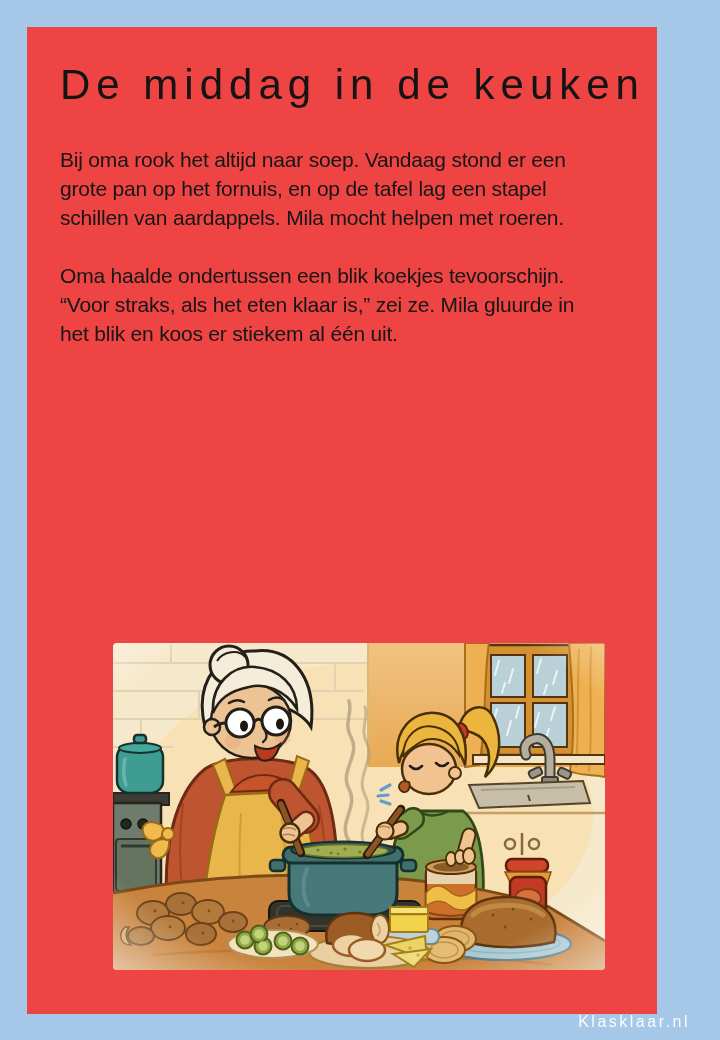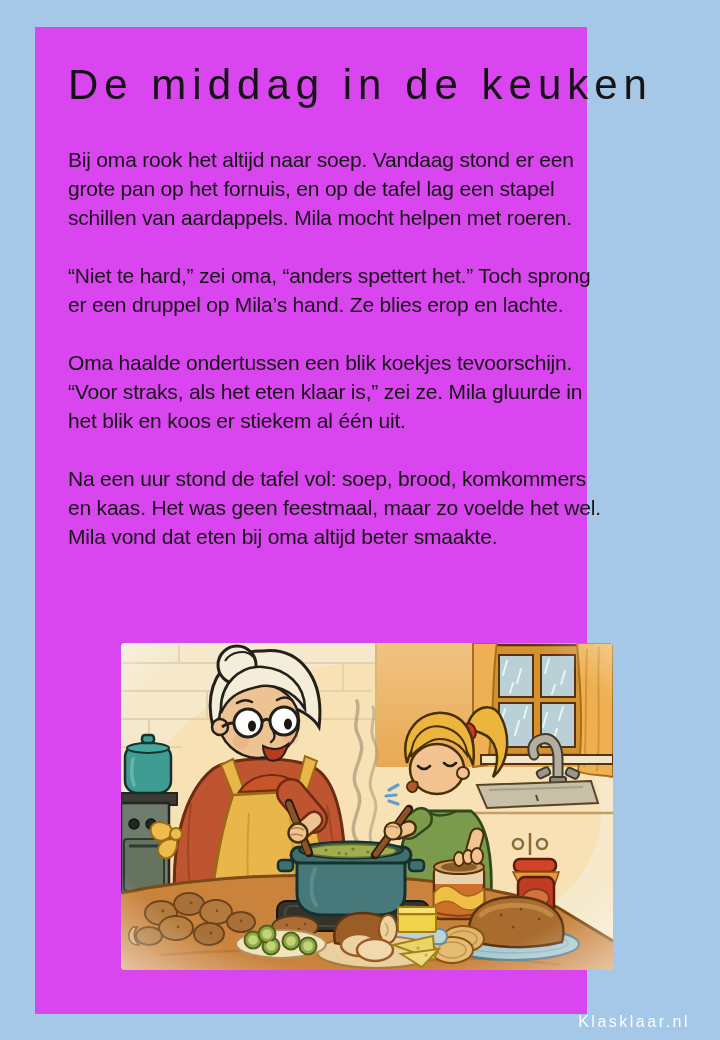--- a/index.html
+++ b/index.html
@@ -1,45 +1,40 @@
 <!DOCTYPE html>
 <html><head>
 <meta charset="utf-8">
 <style>
   html,body{margin:0;padding:0;}
   body{width:720px;height:1040px;background:#a6c8e8;position:relative;overflow:hidden;
        font-family:"Liberation Sans", sans-serif;}
-  .page{position:absolute;left:27px;top:27px;width:552px;height:987px;background:#d946ef;margin-left:8px;}
+  .page{position:absolute;left:27px;top:27px;width:630px;height:987px;background:#ef4444;}
   .title{position:absolute;top:34px;left:33px;margin:0;font-size:42px;font-weight:400;
          letter-spacing:6px;color:#141414;white-space:nowrap;}
   .story{position:absolute;top:118px;left:33px;width:620px;color:#161616;}
   .story p{margin:0 0 29px 0;font-size:21px;line-height:29px;white-space:pre-line;letter-spacing:-0.2px;}
   .illustration{position:absolute;top:616px;left:86px;width:492px;height:327px;border-radius:4px;overflow:hidden;}
   .illustration svg{display:block;}
   .watermark{position:absolute;right:30px;bottom:9px;color:rgba(255,255,255,0.93);
              font-size:16px;letter-spacing:2.5px;}
 </style>
 </head>
 <body>
 
 <div class="page">
   <h1 class="title">De middag in de keuken</h1>
 
   <div class="story">
     <p>Bij oma rook het altijd naar soep. Vandaag stond er een
 grote pan op het fornuis, en op de tafel lag een stapel
 schillen van aardappels. Mila mocht helpen met roeren.</p>
-    <p>“Niet te hard,” zei oma, “anders spettert het.” Toch sprong
-er een druppel op Mila’s hand. Ze blies erop en lachte.</p>
     <p>Oma haalde ondertussen een blik koekjes tevoorschijn.
 “Voor straks, als het eten klaar is,” zei ze. Mila gluurde in
 het blik en koos er stiekem al één uit.</p>
-    <p>Na een uur stond de tafel vol: soep, brood, komkommers
-en kaas. Het was geen feestmaal, maar zo voelde het wel.
-Mila vond dat eten bij oma altijd beter smaakte.</p>
   </div>
 
   <div class="illustration" role="img" aria-label="Cartoon keuken: oma met bril en gele schort roert in een grote soeppan, Mila met blonde paardenstaart blaast en roert mee; op de houten tafel aardappelschillen, komkommer, brood, kaas, boter, een koektrommel en een pot jam; achter hen een fornuis met ketel, een regenachtig raam en een gootsteen.">
     <svg width="492" height="327" viewBox="0 0 492 327" xmlns="http://www.w3.org/2000/svg">
       <defs>
         <radialGradient id="vig" cx="50%" cy="45%" r="75%">
           <stop offset="74%" stop-color="#ffffff" stop-opacity="0"></stop>
           <stop offset="100%" stop-color="#ffffff" stop-opacity="0.55"></stop>
         </radialGradient>
         <linearGradient id="wallO" x1="0" y1="0" x2="0" y2="1">

